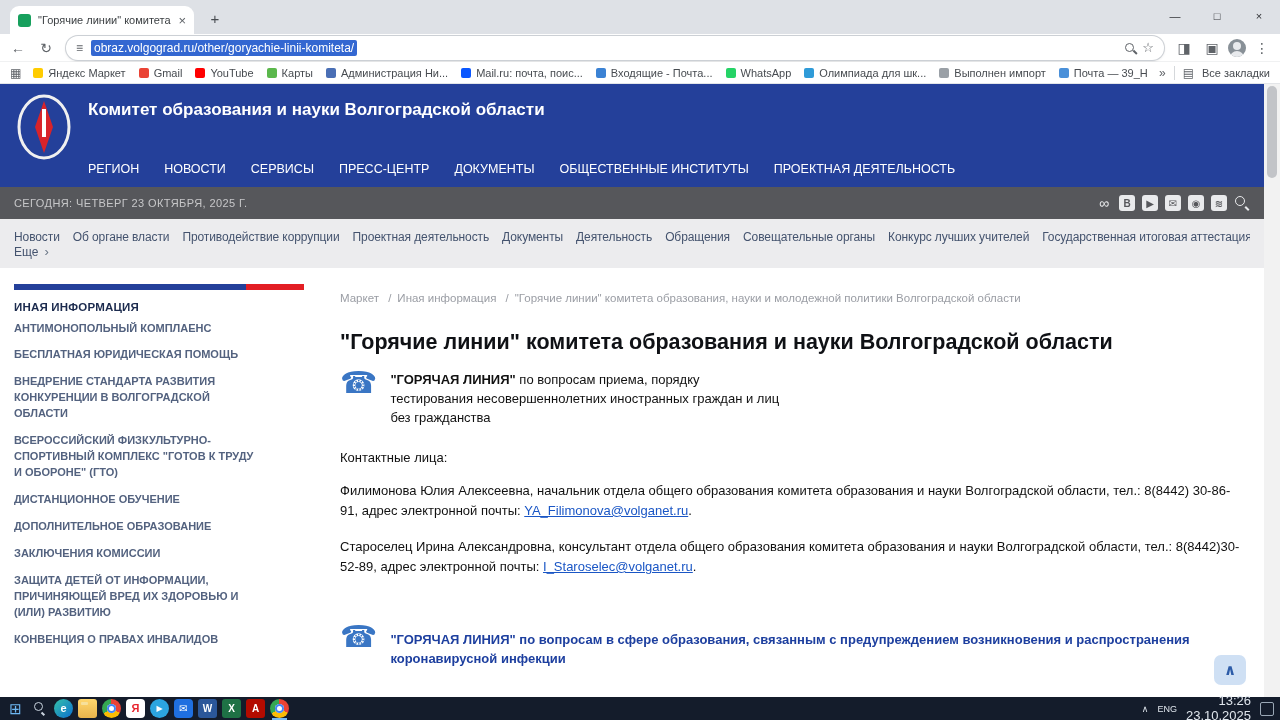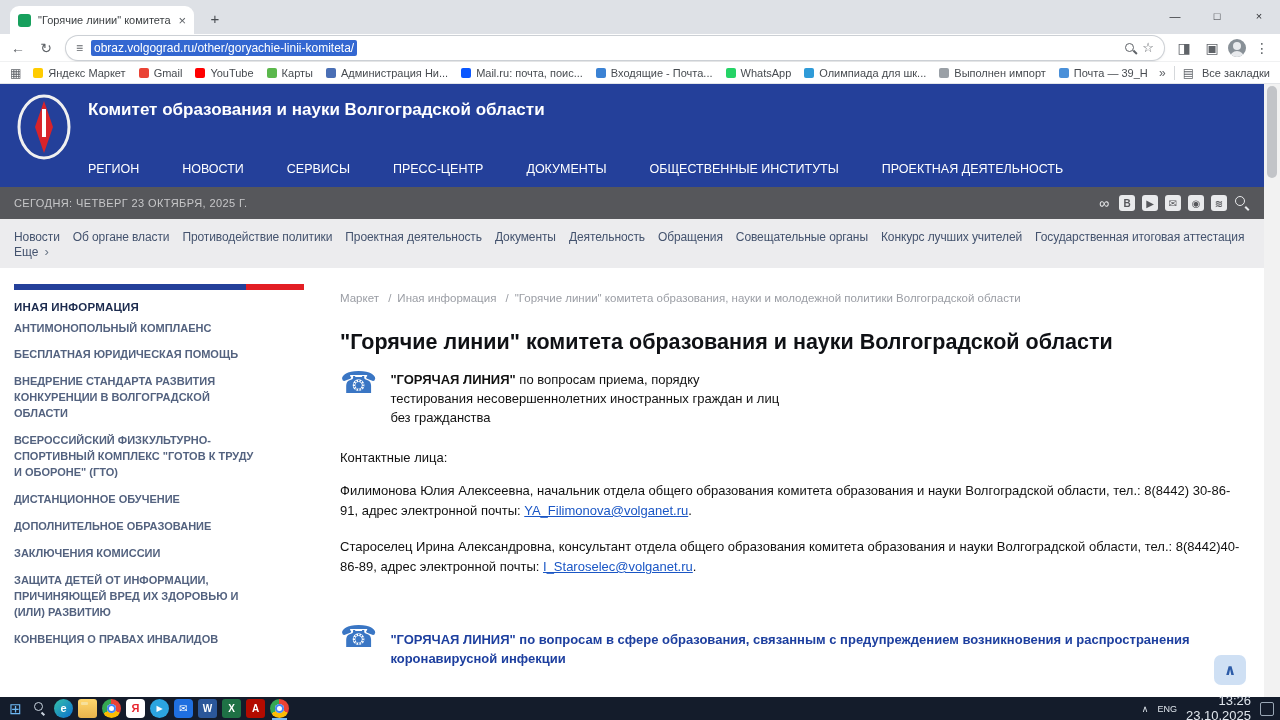--- a/index.html
+++ b/index.html
@@ -41,21 +41,21 @@
   .bm-ico{width:10px;height:10px;border-radius:2px;flex:none;background:#9aa0a6}
   .bm-right{margin-left:auto;display:flex;align-items:center;gap:8px;flex:none}
   .bm-div{width:1px;height:14px;background:#d5d8db}
   .grid-ico,.ovf{font-size:12px;color:#5f6368}
 
   
   .page{position:absolute;top:84px;left:0;right:16px;bottom:23px;background:#fff;overflow:hidden}
   .masthead{height:103px;background:#24409a;position:relative}
   .logo{position:absolute;left:16px;top:9px;width:56px;height:68px}
   .org-title{position:absolute;left:88px;top:16px;color:#fff;font-size:17px;font-weight:bold}
-  .main-nav{position:absolute;left:88px;bottom:11px;display:flex;gap:43px}
+  .main-nav{position:absolute;left:88px;bottom:11px;display:flex;gap:25px}
   .main-nav .mn-item{color:#fff;font-size:12.5px;white-space:nowrap}
 
   .date-bar{height:26px;background:#56575b;display:flex;align-items:center;padding:16px 14px;box-sizing:border-box}
   .today{font-size:11px;color:#c7c7c9;letter-spacing:.4px}
   .soc-row{margin-left:auto;display:flex;gap:7px;align-items:center}
   .soc{width:16px;height:16px;border-radius:3px;background:#e9eaec;color:#56575b;display:flex;
        align-items:center;justify-content:center;font-size:10px;font-weight:bold;position:relative}
   .soc-plain{background:transparent;color:#e9eaec;font-size:14px;font-weight:normal}
   .soc-search{background:transparent}
   .soc-search::before{content:"";width:8px;height:8px;border:1.8px solid #e9eaec;border-radius:50%;position:absolute;top:1px;left:1px}
@@ -275,21 +275,21 @@
       </div>
   </div>
 
   <div class="subnav">
     <div class="subnav-row">
 
         <span class="sn-item">Новости</span>
 
         <span class="sn-item">Об органе власти</span>
 
-        <span class="sn-item">Противодействие политики</span>
+        <span class="sn-item">Противодействие коррупции</span>
 
         <span class="sn-item">Проектная деятельность</span>
 
         <span class="sn-item">Документы</span>
 
         <span class="sn-item">Деятельность</span>
 
         <span class="sn-item">Обращения</span>
 
         <span class="sn-item">Совещательные органы</span>
@@ -351,21 +351,21 @@
 
       <div class="hotline">
         <span class="phone-ico">☎</span>
         <div class="hl1-text"><b>"ГОРЯЧАЯ ЛИНИЯ"</b><span> по вопросам приема, порядку тестирования несовершеннолетних иностранных граждан и лиц без гражданства</span></div>
       </div>
 
       <p class="contacts-label">Контактные лица:</p>
 
       <p class="para"><span>Филимонова Юлия Алексеевна, начальник отдела общего образования комитета образования и науки Волгоградской области, тел.: 8(8442) 30-86-91, адрес электронной почты: </span><a href="#">YA_Filimonova@volganet.ru</a><span>.</span></p>
 
-      <p class="para"><span>Староселец Ирина Александровна, консультант отдела общего образования комитета образования и науки Волгоградской области, тел.: 8(8442)40-86-89, адрес электронной почты: </span><a href="#">I_Staroselec@volganet.ru</a><span>.</span></p>
+      <p class="para"><span>Староселец Ирина Александровна, консультант отдела общего образования комитета образования и науки Волгоградской области, тел.: 8(8442)30-52-89, адрес электронной почты: </span><a href="#">I_Staroselec@volganet.ru</a><span>.</span></p>
 
       <div class="hotline hotline2">
         <span class="phone-ico">☎</span>
         <div class="hl2-text"><b>"ГОРЯЧАЯ ЛИНИЯ"</b><span> по вопросам в сфере образования, связанным с предупреждением возникновения и распространения коронавирусной инфекции</span></div>
       </div>
 
       <div class="phone-block">
         <p>Телефон для ответов на устные обращения</p>
 
       </div>

